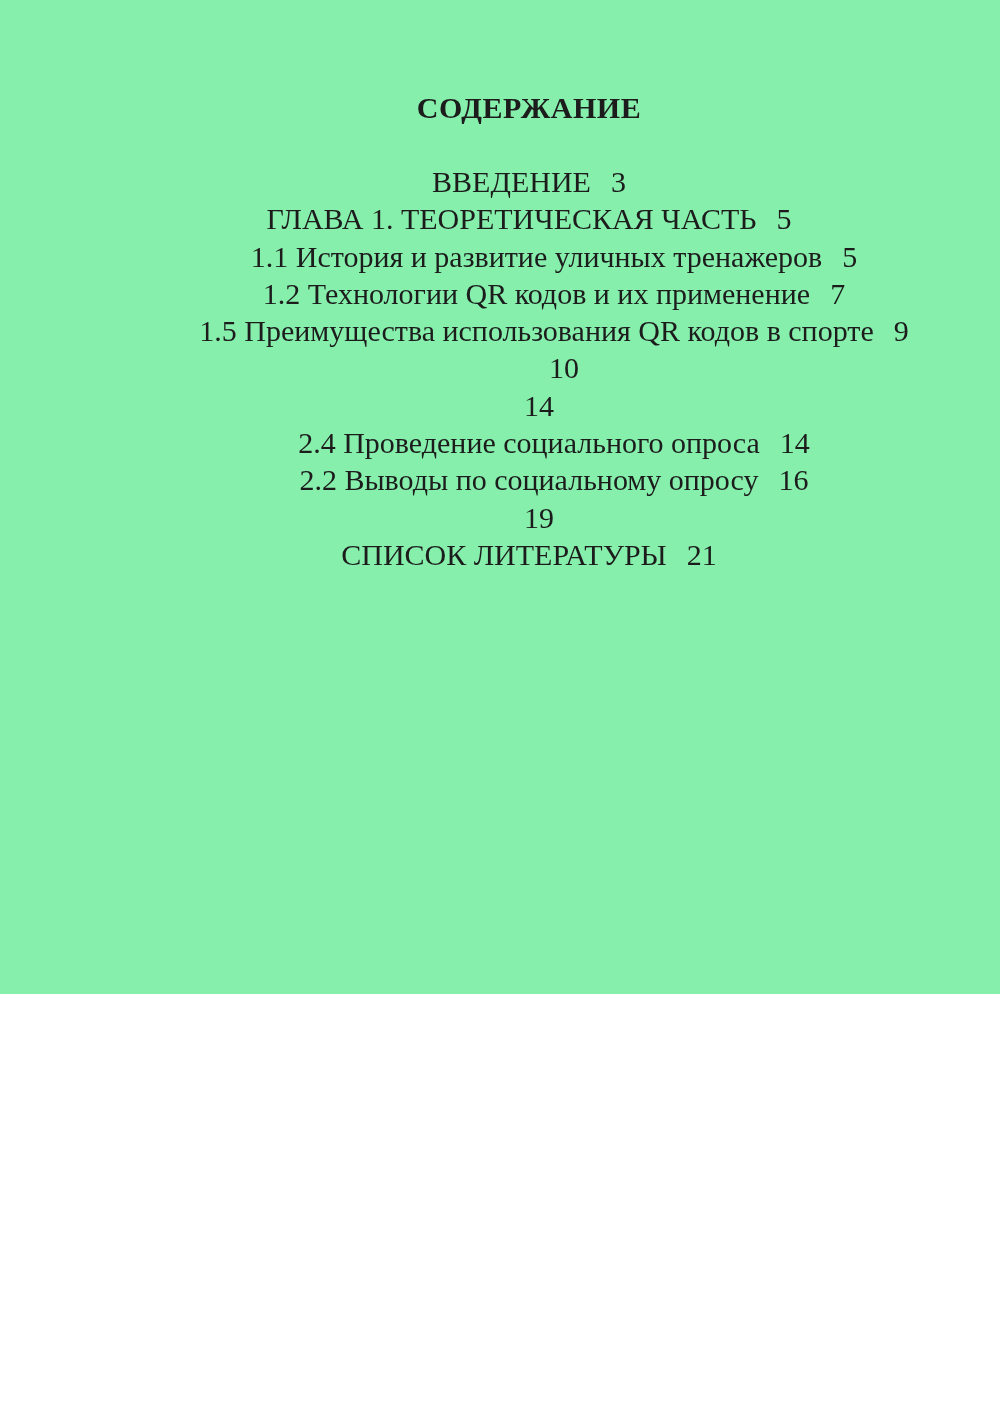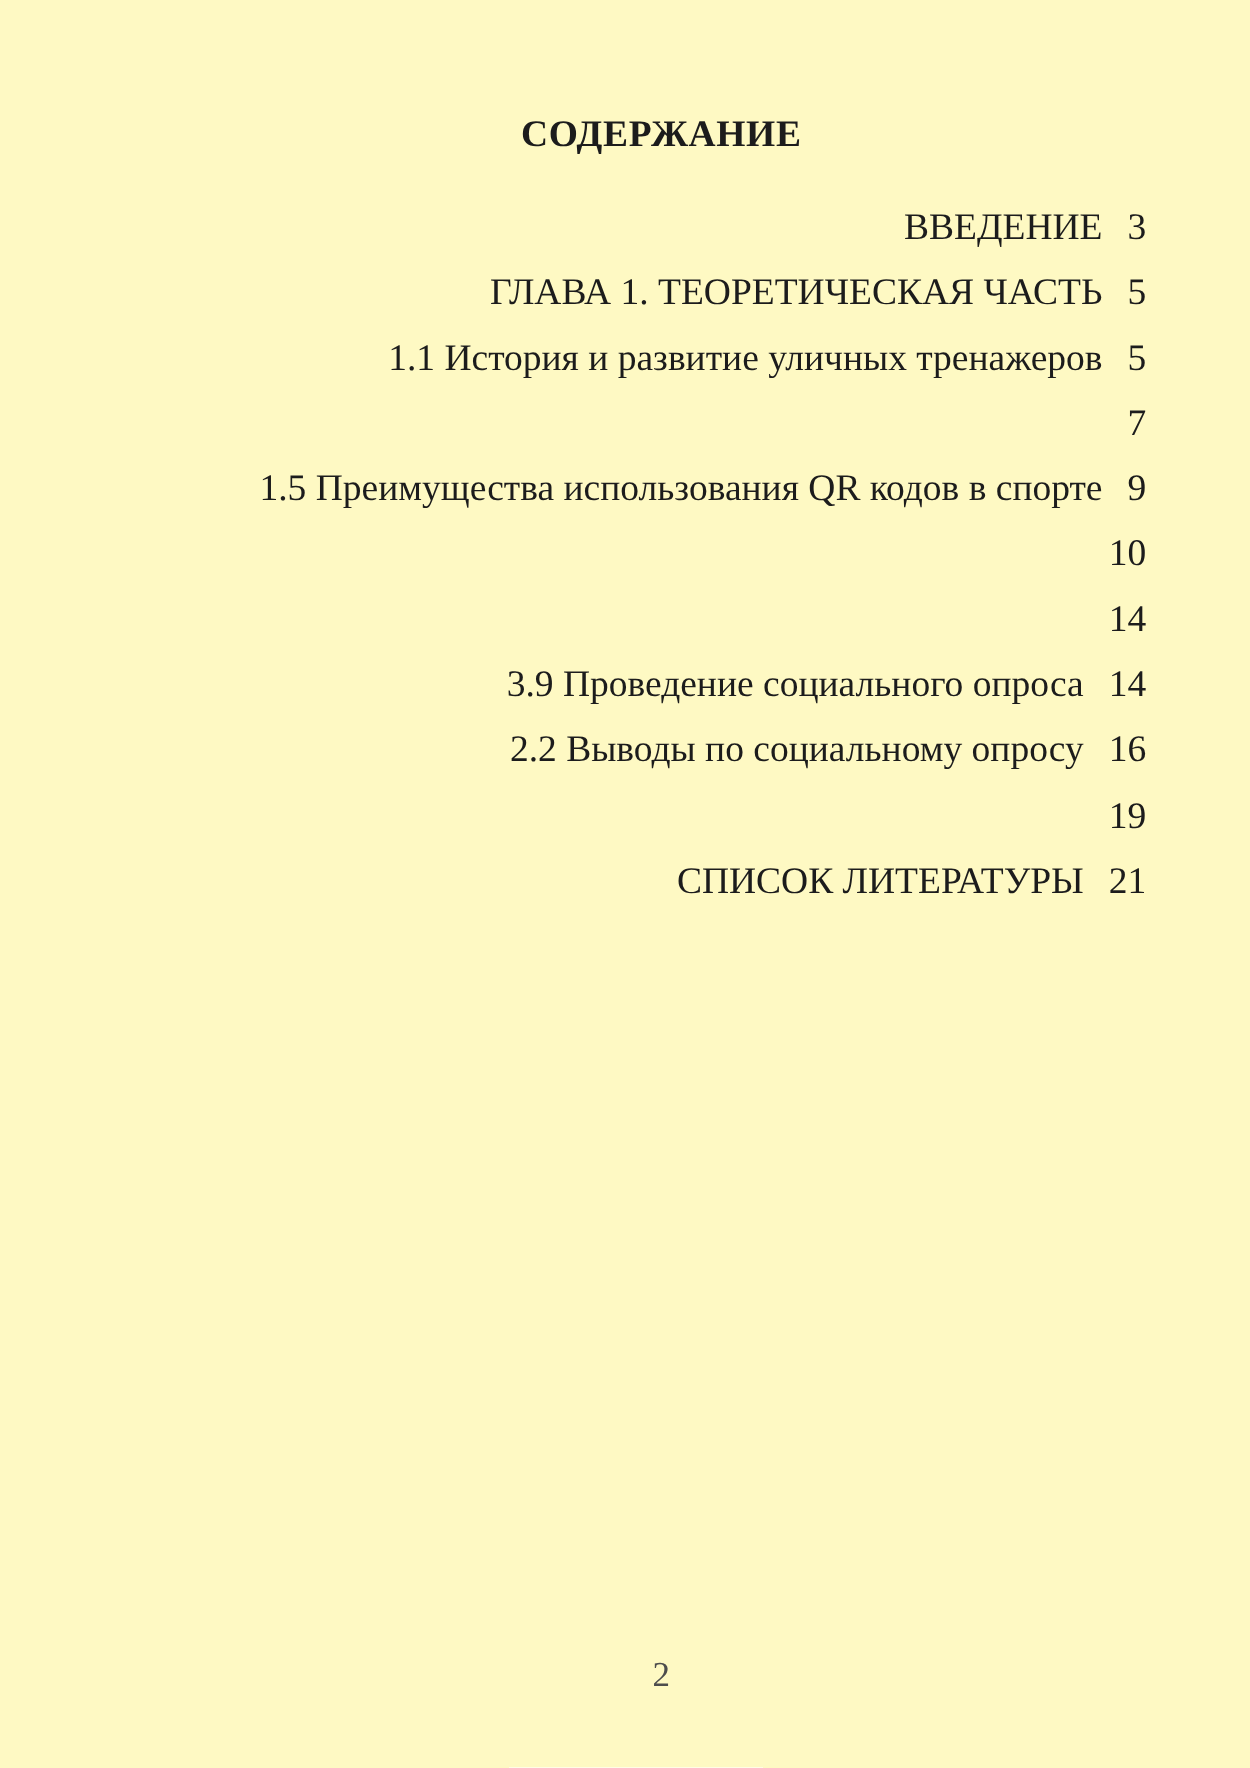--- a/index.html
+++ b/index.html
@@ -3,22 +3,22 @@
 <meta charset="utf-8">
 <style>
   html, body {
     margin: 0;
     padding: 0;
     background: #ffffff;
   }
   .page {
     position: relative;
     width: 1000px;
-    height: 1414px;
-    background: #fef9c3;
+    height: 994px;
+    background: #86efac;
     font-family: "Liberation Serif", "DejaVu Serif", serif;
     color: #1c1c1c;
     overflow: hidden;
     box-sizing: border-box;
   }
   .content {
     padding-left: 141px;
     padding-right: 83px;
   }
   .doc-title {
@@ -27,26 +27,25 @@
     font-weight: bold;
     font-size: 30px;
     line-height: 36px;
     letter-spacing: 0.5px;
   }
   .toc-list {
     margin-top: 37px;
   }
   .toc-row {
     display: flex;
-    justify-content: flex-end;
+    justify-content: center;
     align-items: baseline;
     font-size: 30px;
     line-height: 37.3px;
     white-space: nowrap;
-    margin-top: 15px;
   }
   .toc-row.indent {
     padding-left: 50px;
   }
   .toc-label {
     flex: 0 1 auto;
     overflow: hidden;
   }
   .toc-page {
     flex: 0 0 auto;
@@ -78,34 +77,35 @@
         </div>
         <div class="toc-row">
           <span class="toc-label">ГЛАВА 1. ТЕОРЕТИЧЕСКАЯ ЧАСТЬ</span>
           <span class="toc-page">5</span>
         </div>
         <div class="toc-row indent">
           <span class="toc-label">1.1 История и развитие уличных тренажеров</span>
           <span class="toc-page">5</span>
         </div>
         <div class="toc-row indent">
+          <span class="toc-label">1.2 Технологии QR кодов и их применение</span>
           <span class="toc-page">7</span>
         </div>
         <div class="toc-row indent">
           <span class="toc-label">1.5 Преимущества использования QR кодов в спорте</span>
           <span class="toc-page">9</span>
         </div>
         <div class="toc-row indent">
           <span class="toc-page">10</span>
         </div>
         <div class="toc-row">
           <span class="toc-page">14</span>
         </div>
         <div class="toc-row indent">
-          <span class="toc-label">3.9 Проведение социального опроса</span>
+          <span class="toc-label">2.4 Проведение социального опроса</span>
           <span class="toc-page">14</span>
         </div>
         <div class="toc-row indent">
           <span class="toc-label">2.2 Выводы по социальному опросу</span>
           <span class="toc-page">16</span>
         </div>
         <div class="toc-row">
           <span class="toc-page">19</span>
         </div>
         <div class="toc-row">

